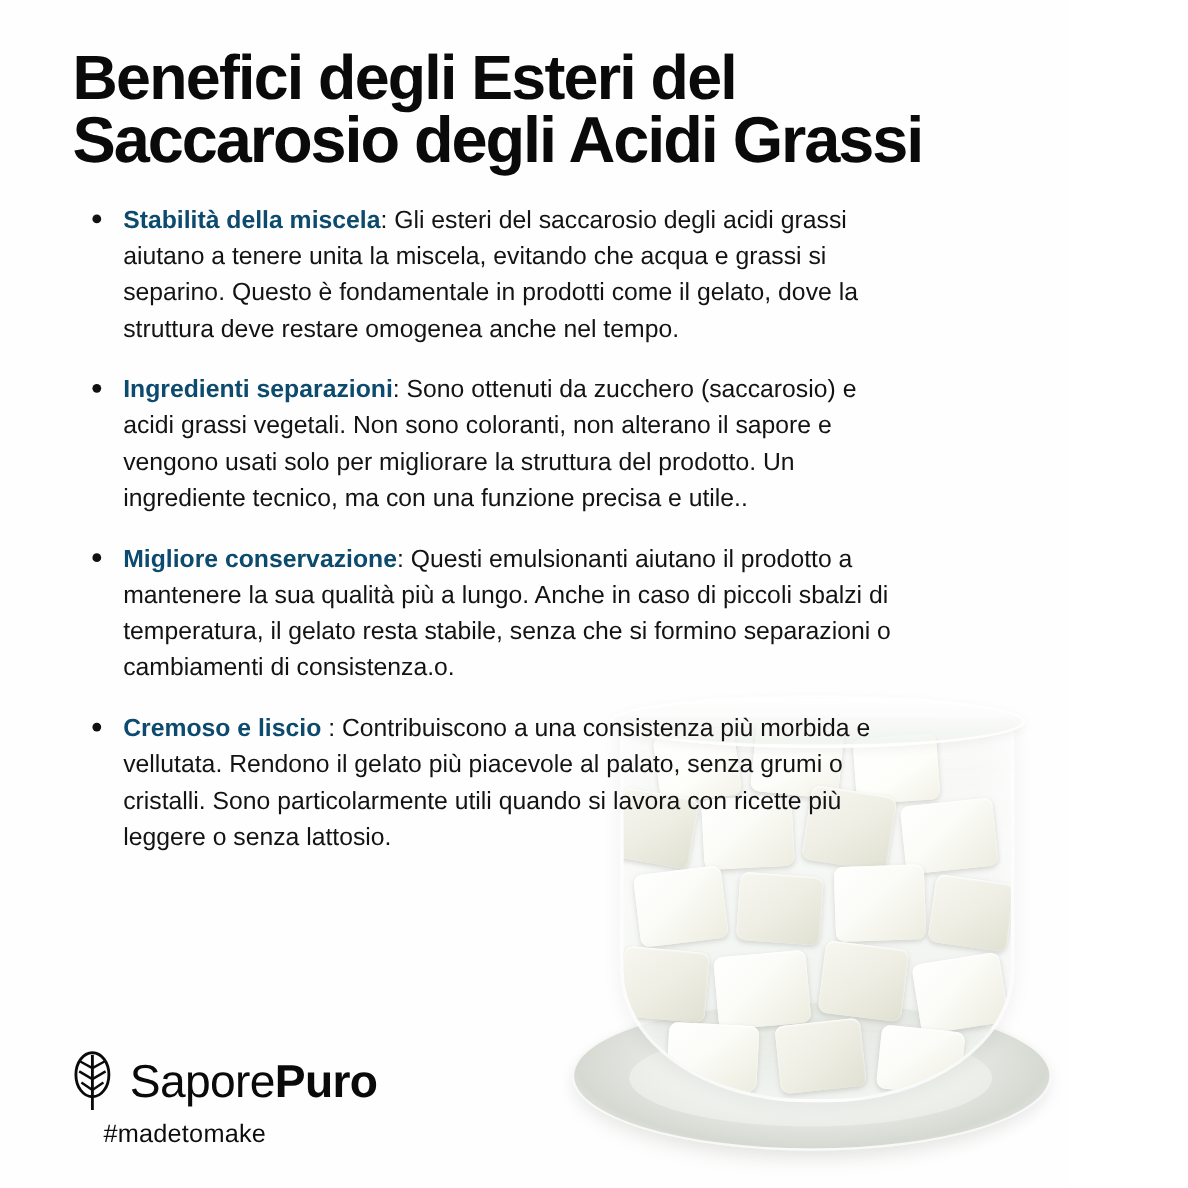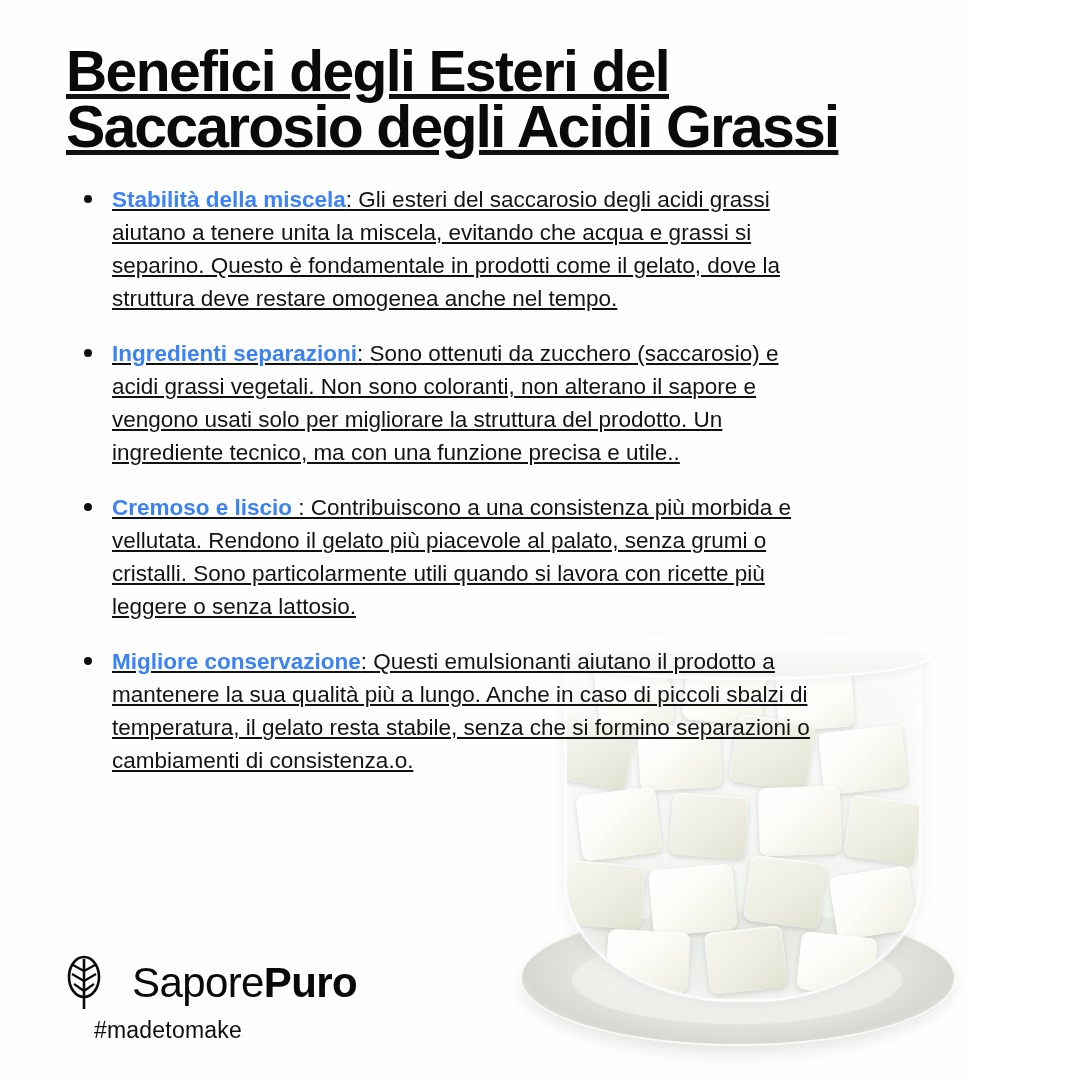--- a/index.html
+++ b/index.html
@@ -15,21 +15,20 @@
     overflow: hidden;
     position: relative;
   }
 
   .page {
     position: relative;
     width: 972px;
     height: 1080px;
     overflow: hidden;
     background: #fefefe;
-    text-decoration: underline;
   }
 
   
   .photo {
     position: absolute;
     right: 0;
     bottom: 0;
     width: 470px;
     height: 620px;
     overflow: hidden;
@@ -150,34 +149,34 @@
     position: absolute;
     left: 6px;
     top: 12px;
     width: 8px;
     height: 8px;
     border-radius: 50%;
     background: #111111;
   }
   ul.benefits > li b {
     font-weight: 700;
-    color: #3b82f6;
+    color: #0c4a6e;
   }
 
   
   .brand {
     position: absolute;
     left: 60px;
     bottom: 36px;
     z-index: 6;
   }
   .brand-row {
     display: flex;
     align-items: center;
-    gap: 24px;
+    gap: 10px;
   }
   .leaf-mark {
     width: 48px;
     height: 56px;
     flex: 0 0 auto;
   }
   .brand-name {
     font-size: 42px;
     letter-spacing: -0.6px;
     color: #0a0a0a;
@@ -240,25 +239,25 @@
       <li>
         <span class="bullet"></span>
         <b>Stabilità della miscela</b><span>: Gli esteri del saccarosio degli acidi grassi aiutano a tenere unita la miscela, evitando che acqua e grassi si separino. Questo è fondamentale in prodotti come il gelato, dove la struttura deve restare omogenea anche nel tempo.</span>
       </li>
       <li>
         <span class="bullet"></span>
         <b>Ingredienti separazioni</b><span>: Sono ottenuti da zucchero (saccarosio) e acidi grassi vegetali. Non sono coloranti, non alterano il sapore e vengono usati solo per migliorare la struttura del prodotto. Un ingrediente tecnico, ma con una funzione precisa e utile..</span>
       </li>
       <li>
         <span class="bullet"></span>
+        <b>Migliore conservazione</b><span>: Questi emulsionanti aiutano il prodotto a mantenere la sua qualità più a lungo. Anche in caso di piccoli sbalzi di temperatura, il gelato resta stabile, senza che si formino separazioni o cambiamenti di consistenza.o.</span>
+      </li>
+      <li>
+        <span class="bullet"></span>
         <b>Cremoso e liscio</b><span> : Contribuiscono a una consistenza più morbida e vellutata. Rendono il gelato più piacevole al palato, senza grumi o cristalli. Sono particolarmente utili quando si lavora con ricette più leggere o senza lattosio.</span>
-      </li>
-      <li>
-        <span class="bullet"></span>
-        <b>Migliore conservazione</b><span>: Questi emulsionanti aiutano il prodotto a mantenere la sua qualità più a lungo. Anche in caso di piccoli sbalzi di temperatura, il gelato resta stabile, senza che si formino separazioni o cambiamenti di consistenza.o.</span>
       </li>
     </ul>
   </div>
 
   <div class="brand">
     <div class="brand-row">
       <span class="leaf-mark">
         <svg viewBox="0 0 48 56" width="48" height="56" aria-hidden="true">
           <ellipse cx="24" cy="22" rx="15" ry="20" fill="none" stroke="#0a0a0a" stroke-width="2.6"></ellipse>
           <line x1="24" y1="4" x2="24" y2="54" stroke="#0a0a0a" stroke-width="2.6"></line>

